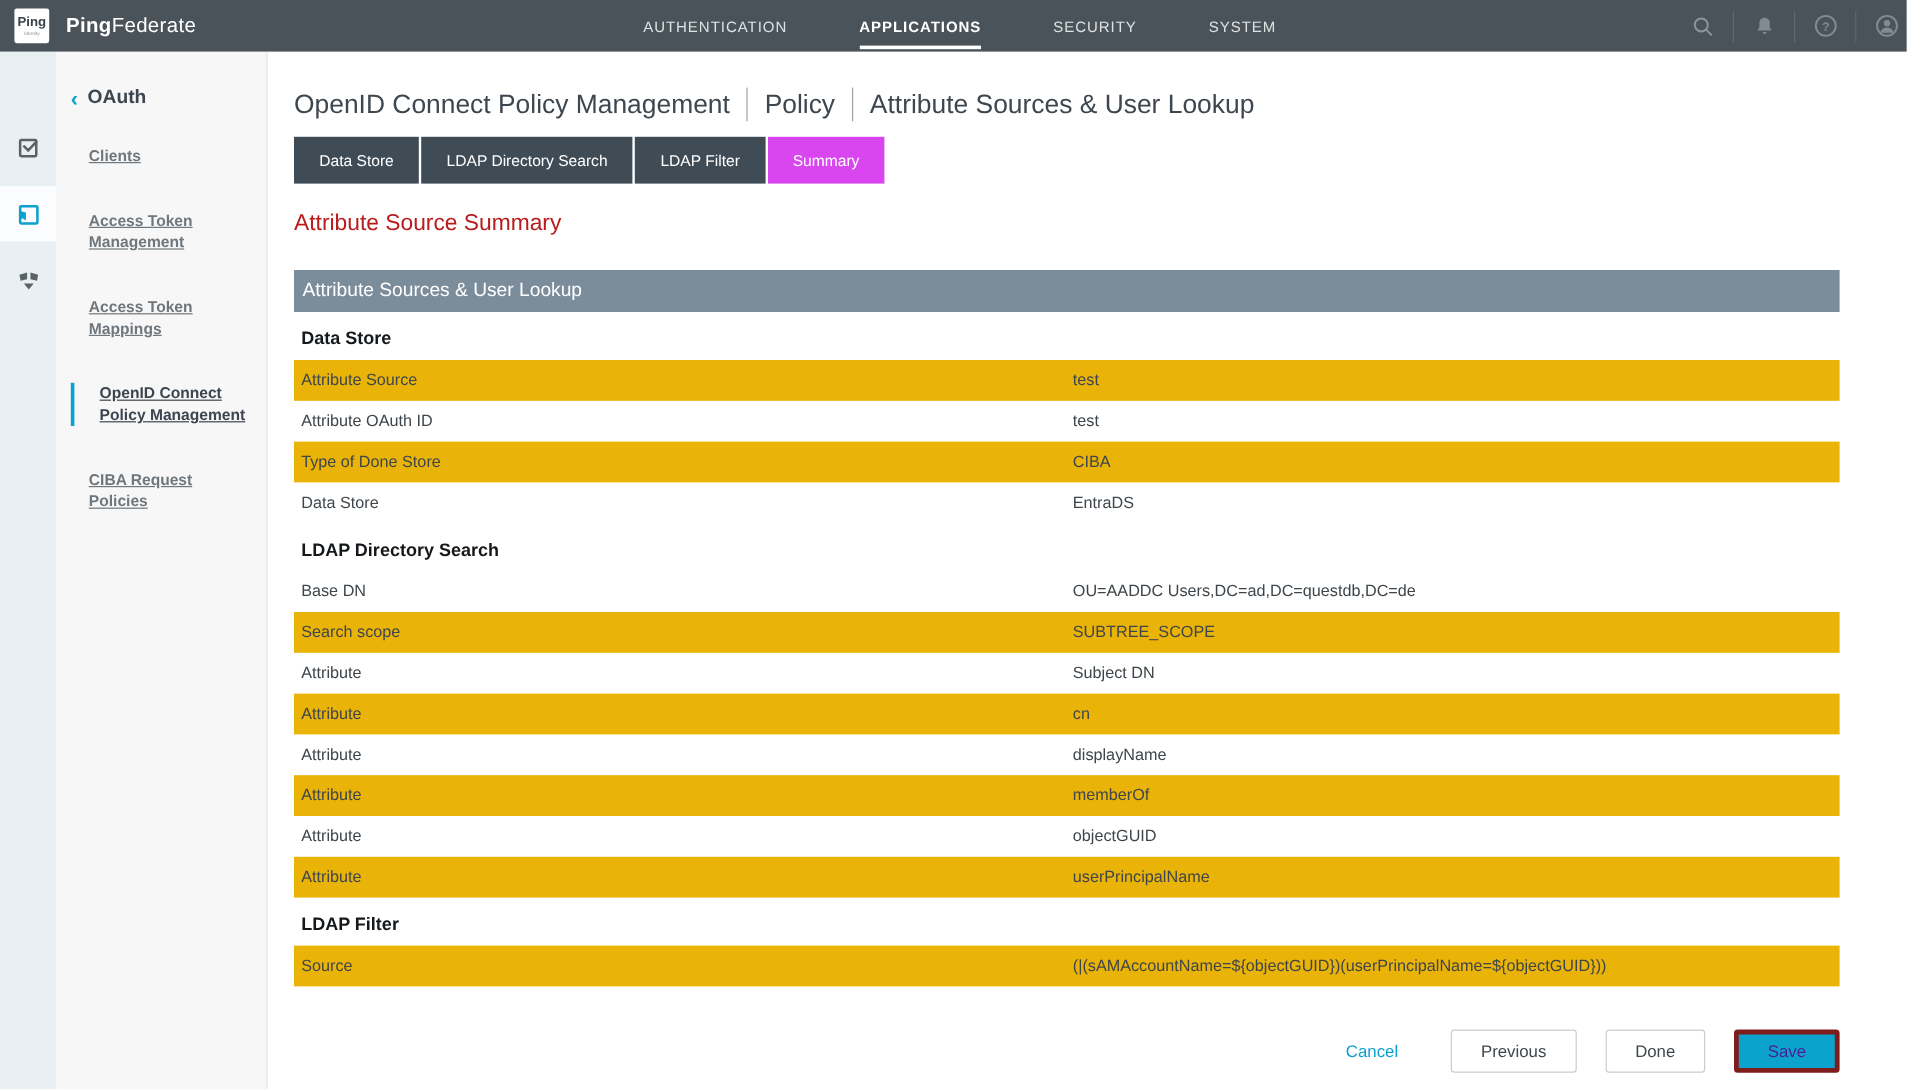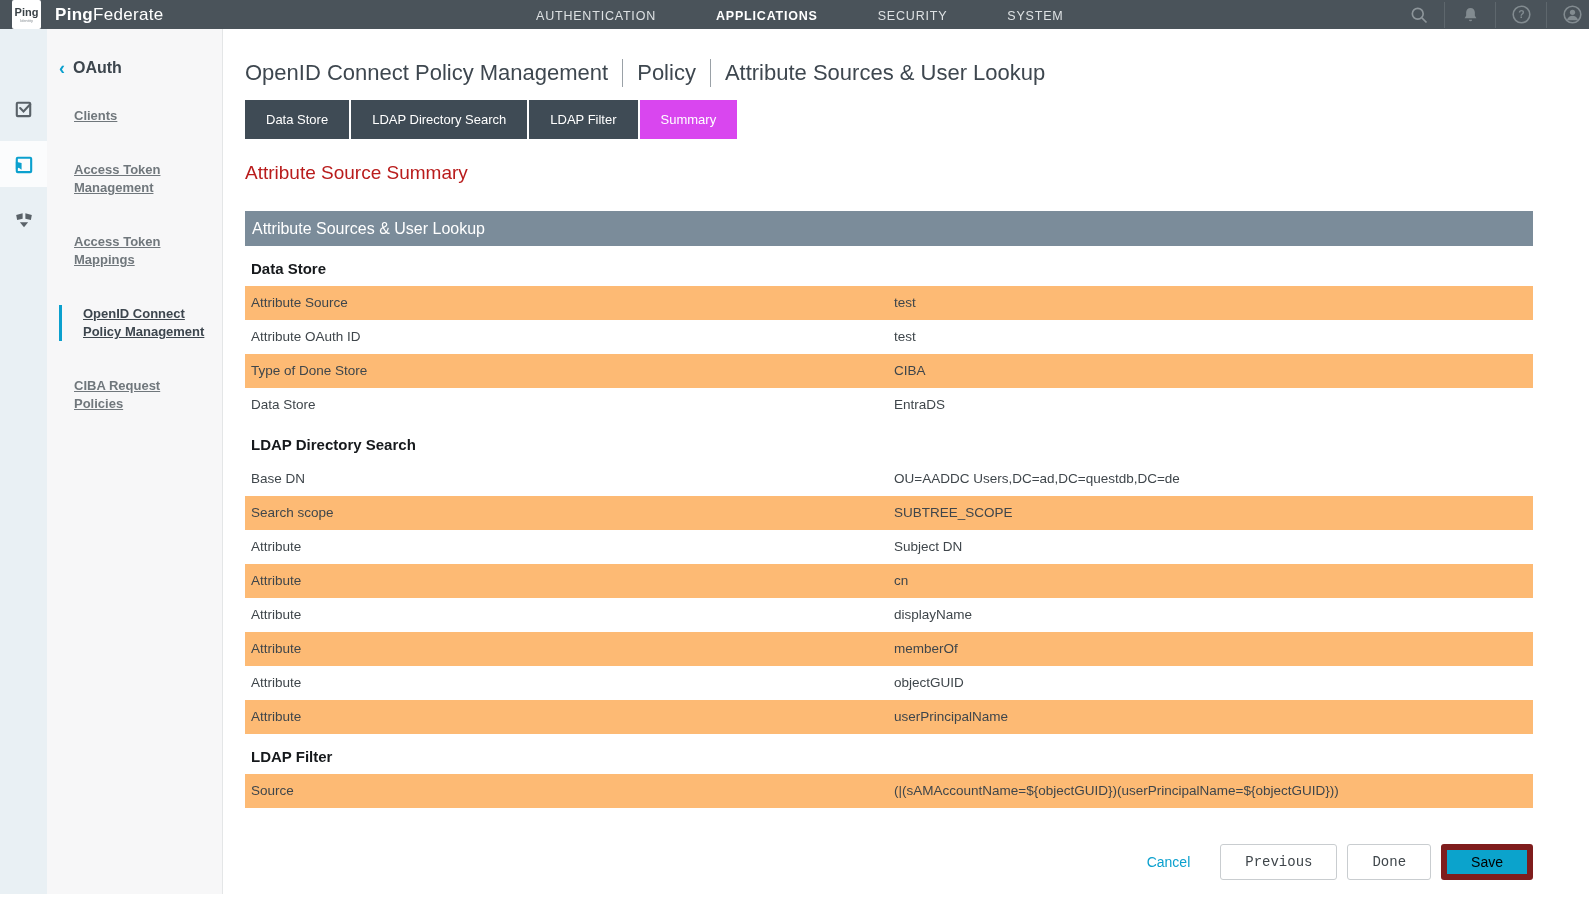--- a/index.html
+++ b/index.html
@@ -1,20 +1,20 @@
 <!DOCTYPE html>
 <html><head>
 <meta charset="utf-8">
 <style>
   * { margin:0; padding:0; box-sizing:border-box; }
   html,body { width:1589px; height:908px; overflow:hidden;
     font-family:"Liberation Sans", sans-serif; background:#fff; }
 
   
-  .topbar { height:29px; background:#4a535a; display:flex; align-items:center; position:relative; }
+  .topbar { height:43px; background:#4a535a; display:flex; align-items:center; position:relative; }
   .logo-box { width:29px; height:29px; background:#fff; border-radius:2px; margin-left:12px;
     display:flex; flex-direction:column; align-items:center; justify-content:center; cursor:pointer; }
   .logo-box .lg1 { font-size:11px; font-weight:700; color:#3a4247; line-height:11px; }
   .logo-box .lg2 { font-size:4px; color:#8a9196; line-height:5px; }
   .brand { color:#fff; font-size:17px; margin-left:14px; letter-spacing:.3px; white-space:nowrap; }
   .brand .b1 { font-weight:700; }
   .brand .b2 { font-weight:300; }
   .topnav { position:absolute; left:50%; transform:translateX(-49%); display:flex; gap:60px; align-items:center; }
   .topnav-item { color:#dde1e3; font-size:12.5px; letter-spacing:.8px; padding:13px 0 8px 0; cursor:pointer; border-bottom:3px solid transparent; }
   .topnav-item.active { color:#fff; font-weight:700; border-bottom:3px solid #fff; }
@@ -49,30 +49,30 @@
 
   .summary-caption { margin-top:23px; font-size:19px; color:#b91c1c; }
 
   .table-header { margin-top:27px; height:35px; background:#7b8c9a; color:#fff; font-size:16px;
     display:flex; align-items:center; padding-left:7px; }
 
   .section-title { margin-top:11px; margin-bottom:5px; height:24px; line-height:24px;
     font-size:15px; font-weight:700; color:#16191c; padding-left:6px; }
 
   .row { display:flex; height:34px; line-height:34px; font-size:13.5px; color:#3f464b; }
-  .row.shaded { background:#fdba74; }
+  .row.shaded { background:#eab308; }
   .row .cell-label { flex:0 0 649px; padding-left:6px; }
   .row .cell-value { flex:1; }
 
-  .actions { margin-top:36px; display:flex; justify-content:flex-end; align-items:center; gap:10px; }
+  .actions { margin-top:36px; display:flex; justify-content:flex-end; align-items:center; gap:24px; }
   .link-btn { color:#0ba0ce; font-size:14px; cursor:pointer; margin-right:20px; }
   .btn { height:36px; padding:0 24px; font-size:14px; border-radius:3px; cursor:pointer;
     font-family:"Liberation Sans", sans-serif; }
-  .btn.secondary { background:#fff; border:1px solid #c9cdd0; color:#3f464b;font-family:Liberation Mono, monospace; }
-  .btn.primary { background:#0ba3cc; border:6px solid #7f1d1d; color:#000000; }
+  .btn.secondary { background:#fff; border:1px solid #c9cdd0; color:#3f464b; }
+  .btn.primary { background:#0ba3cc; border:4px solid #7f1d1d; color:#4c1d95; }
 </style>
 </head>
 <body>
 
 <header class="topbar">
   <div class="logo-box">
     <span class="lg1">Ping</span>
     <span class="lg2">Identity</span>
   </div>
   <div class="brand">

